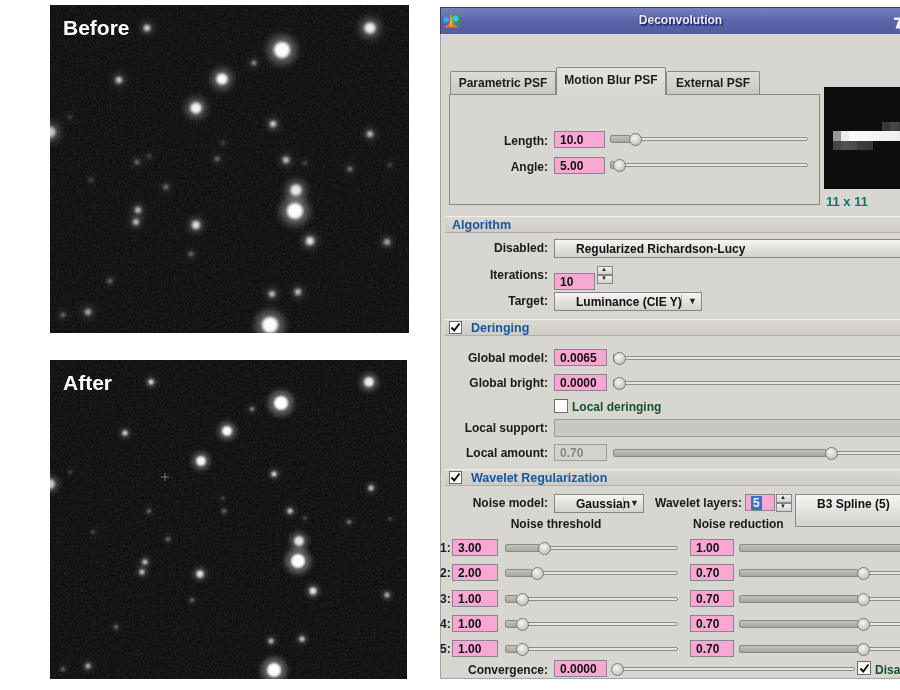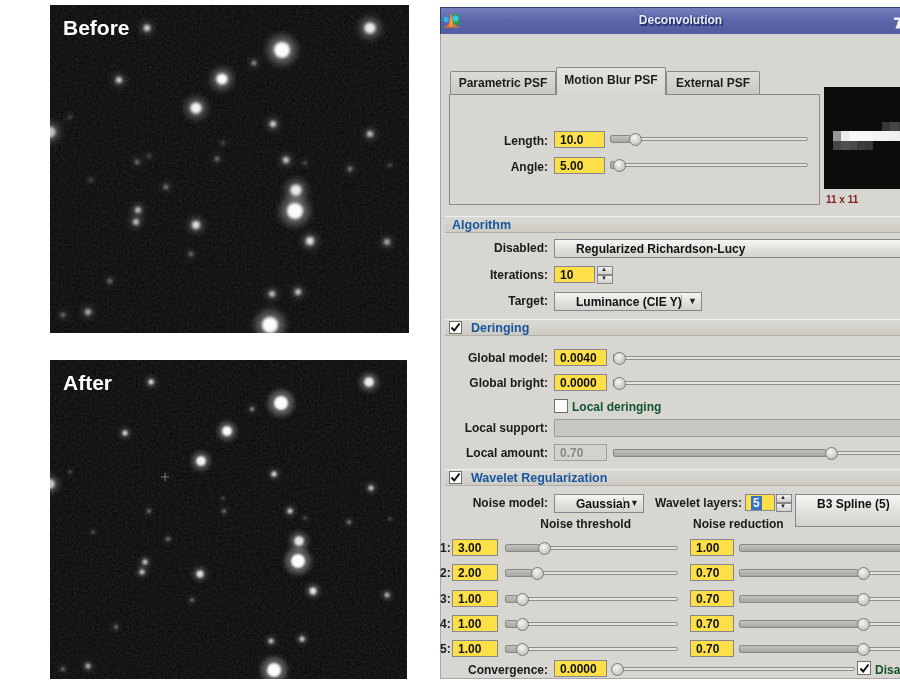--- a/index.html
+++ b/index.html
@@ -21,21 +21,21 @@
   border-top:1px solid #f0efec; border-bottom:1px solid #b0aea8; }
 .htitle { position:absolute; top:1px; font-size:12.5px; font-weight:bold; color:#17569f; }
 .hchev { position:absolute; right:8px; top:1px; }
 .hcb { position:absolute; left:4px; top:1px; width:13px; height:13px; background:#fff; border:1px solid #6f6e6a; }
 .hcb svg { position:absolute; left:0; top:0; }
 .tab { position:absolute; height:23px; background:linear-gradient(#dddbd6,#cac8c2); border:1px solid #8a8882; border-bottom:none;
   font-size:12px; font-weight:600; color:#1c1c1c; text-align:center; line-height:22px; border-radius:2px 2px 0 0; }
 .tab.active { height:28px; background:linear-gradient(#e4e2dd,#d8d6d1); line-height:25px; z-index:3; }
 #tabpanel { position:absolute; left:9px; top:87px; width:371px; height:111px; border:1px solid #8a8882; background:#d8d6d1; z-index:2; }
 .lbl { position:absolute; font-size:12px; font-weight:600; color:#1a1a1a; text-align:right; z-index:4; }
-.edit { position:absolute; background:#fde047; border:1px solid #87858f; font-size:12px; font-weight:600; color:#111;
+.edit { position:absolute; background:#f9a8d4; border:1px solid #87858f; font-size:12px; font-weight:600; color:#111;
   padding-left:5px; z-index:4; }
 .edit.dis { background:#d4d2cd; color:#8a8883; border-color:#a09e98; }
 .sel5 { background:#3a70c0; color:#eef2ff; padding:0 2px; }
 .slwrap { position:absolute; height:13px; z-index:4; }
 .sltrack { position:absolute; left:0; right:0; top:4px; height:4px; background:#e5e4e1; border:1px solid #908e89; border-radius:2px; }
 .slfill { position:absolute; left:0; top:2px; height:8px; background:linear-gradient(#c3c1bc,#a8a6a1); border:1px solid #8a8882; border-radius:2px; }
 .slthumb { position:absolute; top:0; width:13px; height:13px; border-radius:50%; background:radial-gradient(circle at 40% 35%, #f6f5f3, #c9c7c2 70%, #b2b0ab);
   border:1px solid #7b7974; }
 .combo { position:absolute; background:linear-gradient(#f6f5f3,#e2e0db 55%,#d4d2cd); border:1px solid #87858f; z-index:4; }
 .ct { position:absolute; left:6px; top:2px; font-size:12px; font-weight:600; color:#111; white-space:nowrap;padding-left:15px; }
@@ -44,21 +44,21 @@
 .spin { position:absolute; z-index:4; }
 .spinb { position:absolute; left:0; width:16px; height:9px; background:linear-gradient(#f2f1ef,#d2d0cb); border:1px solid #87858f; }
 .spb2 { top:9px; }
 .spt { position:absolute; left:3px; top:-1px; font-size:6px; color:#222; }
 .cb { position:absolute; width:14px; height:14px; background:#fdfdfd; border:1px solid #6f6e6a; z-index:4; }
 .cb svg { position:absolute; left:0.5px; top:1px; }
 .cblbl { position:absolute; font-size:12px; font-weight:600; color:#14532d; }
 .bigfield { position:absolute; background:#c9c7c2; border:1px solid #9d9b95; }
 .sqbtn { position:absolute; width:12px; height:12px; background:#dddbd6; border:1px solid #87858f; }
 #psfprev { position:absolute; left:384px; top:80px; width:108px; height:102px; }
-#psfsize { position:absolute; left:386px; top:187px; font-size:10px; font-weight:600; color:#7f1d1d; }
+#psfsize { position:absolute; left:386px; top:187px; font-size:13px; font-weight:600; color:#0f766e; }
 </style></head>
 <body>
 <div id="wrap">
 <div class="img" id="before"><svg xmlns="http://www.w3.org/2000/svg" width="359" height="328" viewBox="0 0 359 328">
         <defs>
 <filter id="n7" x="0" y="0" width="100%" height="100%" color-interpolation-filters="sRGB">
 <feTurbulence type="fractalNoise" baseFrequency="0.45" numOctaves="3" seed="7" stitchTiles="stitch"></feTurbulence>
 <feColorMatrix type="saturate" values="0"></feColorMatrix>
 <feComponentTransfer>
 <feFuncR type="linear" slope="0.16" intercept="0.004"></feFuncR>
@@ -323,21 +323,21 @@
               <rect x="1" y="11" width="12" height="1.6" fill="#1a68b0"></rect>
             </svg></span>
         </div>
     <div class="lbl" style="left:-42px;top:234px;width:150px">Disabled:</div>
     <div class="combo" style="left:114px;top:232px;width:378px;height:19px">
           <span class="ct">Regularized Richardson-Lucy</span>
           <span class="csep"></span>
           <span class="carr">▼</span>
         </div>
     <div class="lbl" style="left:-42px;top:261px;width:150px">Iterations:</div>
-    <div class="edit" style="left:114px;top:259px;width:41px;height:17px;line-height:17px">10</div>
+    <div class="edit" style="left:114px;top:266px;width:41px;height:17px;line-height:17px">10</div>
     <div class="spin" style="left:157px;top:259px;width:16px;height:18px">
           <div class="spinb">
             <span class="spt">▲</span>
           </div>
           <div class="spinb spb2">
             <span class="spt">▼</span>
           </div>
         </div>
     <div class="lbl" style="left:-42px;top:287px;width:150px">Target:</div>
     <div class="combo" style="left:114px;top:285px;width:148px;height:19px">
@@ -353,21 +353,21 @@
             </svg>
           </span>
           <span class="htitle" style="left:26px">Deringing</span>
           <span class="hchev"><svg width="14" height="13" viewBox="0 0 14 13" xmlns="http://www.w3.org/2000/svg">
               <path d="M7 0 L13 5 L1 5 Z" fill="#1a68b0"></path>
               <path d="M7 5.5 L13.5 11 L0.5 11 Z" fill="#1a68b0"></path>
               <rect x="1" y="11" width="12" height="1.6" fill="#1a68b0"></rect>
             </svg></span>
         </div>
     <div class="lbl" style="left:-42px;top:344px;width:150px">Global model:</div>
-    <div class="edit" style="left:114px;top:342px;width:53px;height:17px;line-height:17px">0.0040</div>
+    <div class="edit" style="left:114px;top:342px;width:53px;height:17px;line-height:17px">0.0065</div>
     <div class="slwrap" style="left:173px;top:345px;width:317px">
           <div class="sltrack"></div>
           <div class="slfill" style="width:2px"></div>
           <div class="slthumb" style="left:0px"></div>
         </div>
     <div class="lbl" style="left:-42px;top:369px;width:150px">Global bright:</div>
     <div class="edit" style="left:114px;top:367px;width:53px;height:17px;line-height:17px">0.0000</div>
     <div class="slwrap" style="left:173px;top:370px;width:317px">
           <div class="sltrack"></div>
           <div class="slfill" style="width:2px"></div>
@@ -413,21 +413,21 @@
           </div>
           <div class="spinb spb2">
             <span class="spt">▼</span>
           </div>
         </div>
     <div class="combo" style="left:355px;top:487px;width:137px;height:33px">
           <span class="ct">B3 Spline (5)</span>
           <span class="csep"></span>
           <span class="carr">▼</span>
         </div>
-    <div class="lbl" style="left:41px;top:510px;width:150px;text-align:right">Noise threshold</div>
+    <div class="lbl" style="left:41px;top:510px;width:150px;text-align:center">Noise threshold</div>
     <div class="lbl" style="left:253px;top:510px;width:150px;text-align:left">Noise reduction</div>
     <div class="lbl" style="left:0px;top:534px;width:9px">1:</div>
         <div class="edit" style="left:12px;top:532px;width:46px;height:17px;line-height:17px">3.00</div>
         <div class="slwrap" style="left:65px;top:535px;width:173px">
           <div class="sltrack"></div>
           <div class="slfill" style="width:35px"></div>
           <div class="slthumb" style="left:33px"></div>
         </div>
         <div class="edit" style="left:250px;top:532px;width:44px;height:17px;line-height:17px">1.00</div>
         <div class="slwrap" style="left:299px;top:535px;width:193px">

